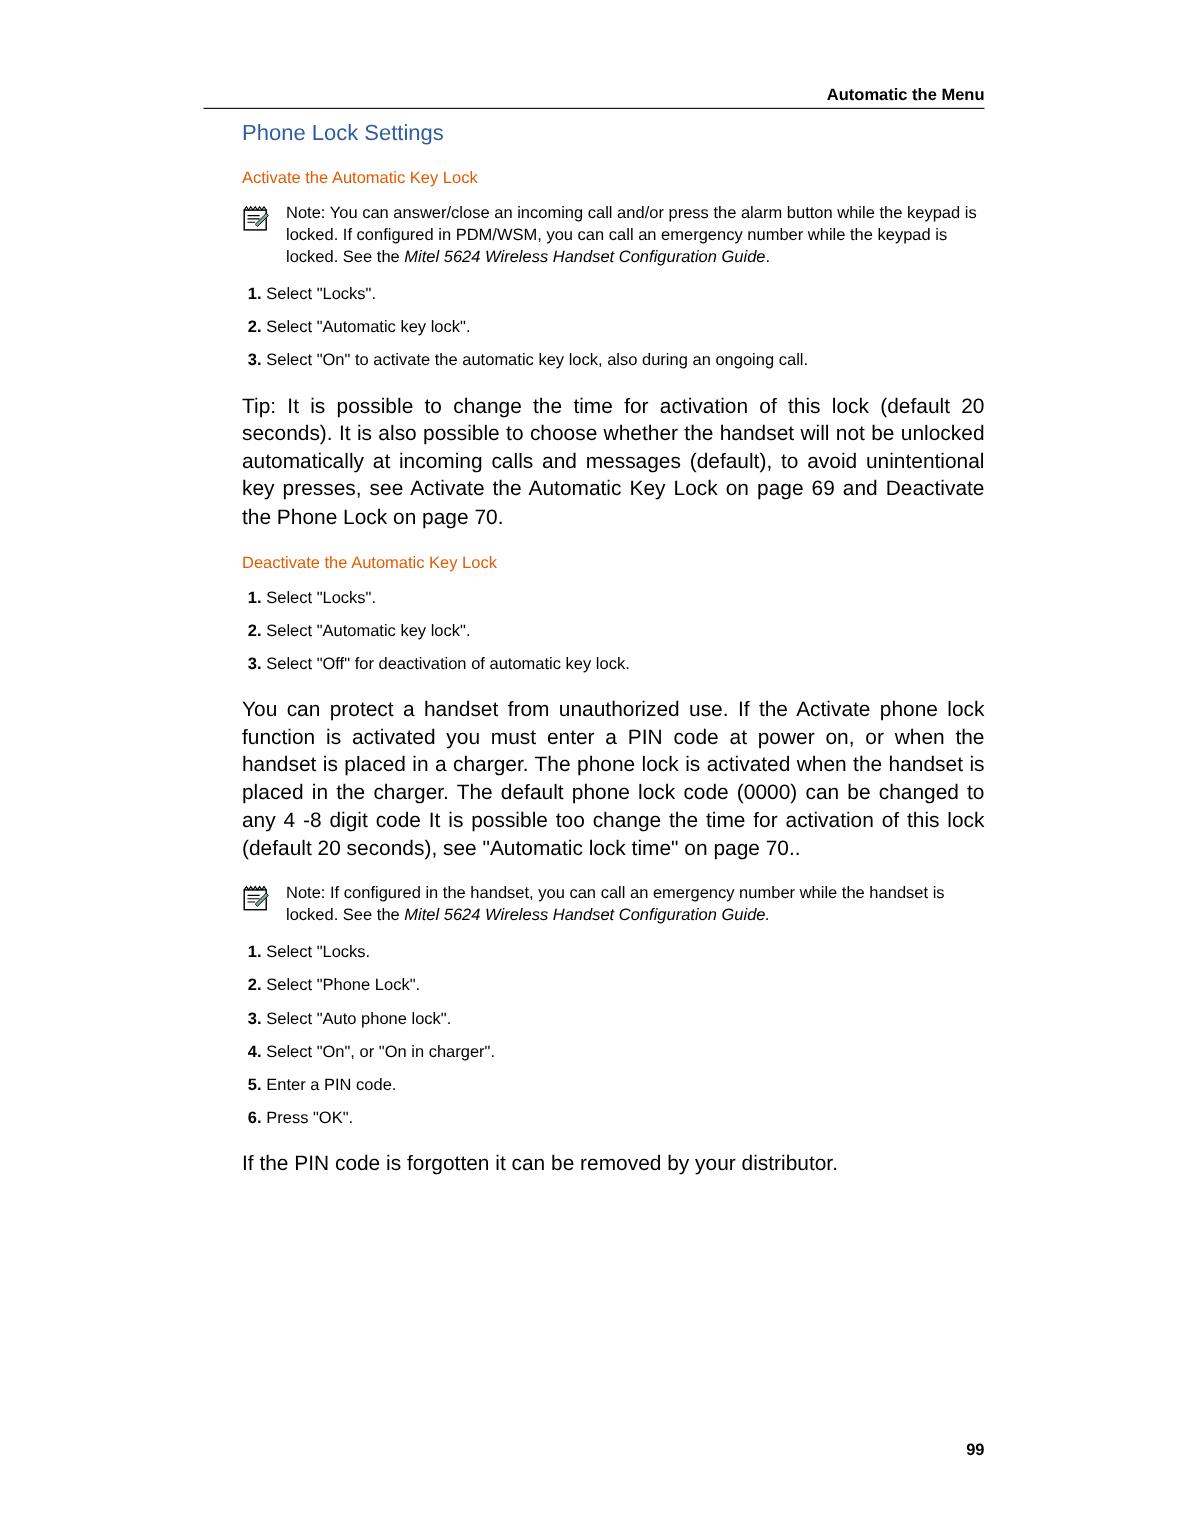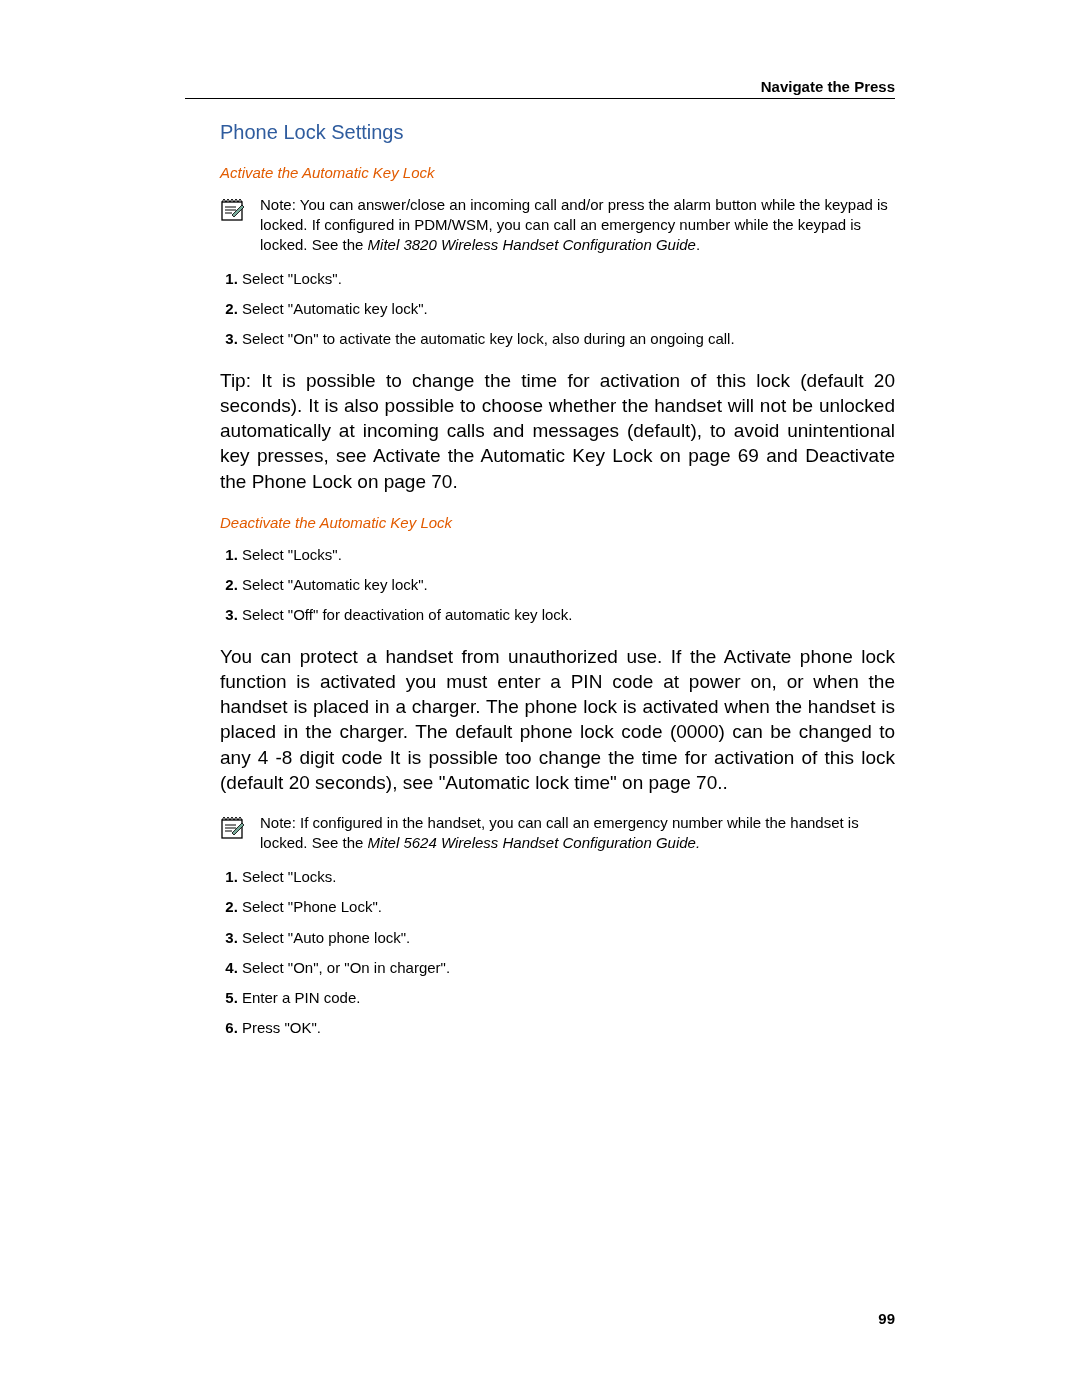--- a/index.html
+++ b/index.html
@@ -24,32 +24,31 @@
     font-size: 15px;
   }
   .hr {
     position: absolute;
     top: 98px;
     left: 185px;
     right: 185px;
     border-top: 1px solid #000;
   }
   .content {
-    margin-top: 43px;
+    margin-top: 32px;
   }
   .h2 {
     color: #2f5c9e;
     font-size: 20px;
     font-weight: normal;
     margin-bottom: 18px;
   }
   .h3 {
     color: #e25b00;
     font-size: 15px;
-    font-style: italic;
     margin-top: 20px;
     margin-bottom: 14px;
   }
   .note-block {
     display: flex;
     align-items: flex-start;
     margin-bottom: 14px;
   }
   .note-icon {
     flex: 0 0 auto;
@@ -87,41 +86,41 @@
     right: 185px;
     font-weight: bold;
     font-size: 15px;
   }
   .bold { font-weight: normal; }
 </style>
 </head>
 <body>
 
 <div class="page">
-  <div class="header-right">Navigate the Press</div>
+  <div class="header-right">Automatic the Menu</div>
   <div class="hr"></div>
 
   <div class="content">
     <div class="h2">Phone Lock Settings</div>
 
     <div class="h3">Activate the Automatic Key Lock</div>
 
     <div class="note-block">
       <span class="note-icon">
         <svg width="26" height="26" viewBox="0 0 26 26">
           <rect x="2" y="5" width="20" height="18" fill="#fff" stroke="#000" stroke-width="1.3"></rect>
           <path d="M2 5 L4 2 L6 5 L8 2 L10 5 L12 2 L14 5 L16 2 L18 5 L20 2 L22 5" fill="none" stroke="#000" stroke-width="1"></path>
           <line x1="5" y1="10" x2="16" y2="10" stroke="#000" stroke-width="1"></line>
           <line x1="5" y1="13" x2="16" y2="13" stroke="#000" stroke-width="1"></line>
           <line x1="5" y1="16" x2="12" y2="16" stroke="#000" stroke-width="1"></line>
           <path d="M14 20 L24 10 L22 8 L12 18 Z" fill="#7a9" stroke="#000" stroke-width="0.8"></path>
         </svg>
       </span>
       <div class="note-text">
-        <span class="bold">Note:</span><span> You can answer/close an incoming call and/or press the alarm button while the keypad is locked. If configured in PDM/WSM, you can call an emergency number while the keypad is locked. See the </span><span class="italic">Mitel 3820 Wireless Handset Configuration Guide</span><span>.</span>
+        <span class="bold">Note:</span><span> You can answer/close an incoming call and/or press the alarm button while the keypad is locked. If configured in PDM/WSM, you can call an emergency number while the keypad is locked. See the </span><span class="italic">Mitel 5624 Wireless Handset Configuration Guide</span><span>.</span>
       </div>
     </div>
 
     <ol>
       <li>Select "Locks".</li>
       <li>Select "Automatic key lock".</li>
       <li>Select "On" to activate the automatic key lock, also during an ongoing call.</li>
     </ol>
 
     <div class="para">
@@ -157,16 +156,17 @@
 
     <ol>
       <li>Select "Locks.</li>
       <li>Select "Phone Lock".</li>
       <li>Select "Auto phone lock".</li>
       <li>Select "On", or "On in charger".</li>
       <li>Enter a PIN code.</li>
       <li>Press "OK".</li>
     </ol>
 
+    <div class="para">If the PIN code is forgotten it can be removed by your distributor.</div>
   </div>
 
   <div class="page-num">99</div>
 </div>
 
 </body></html>

